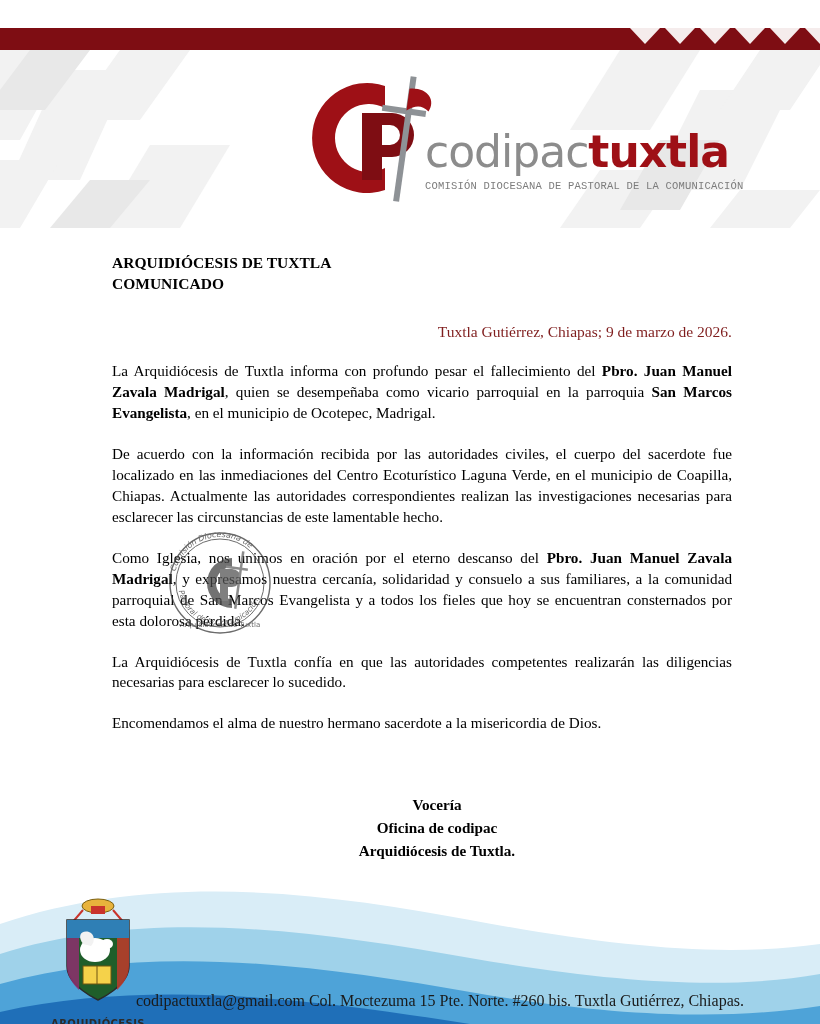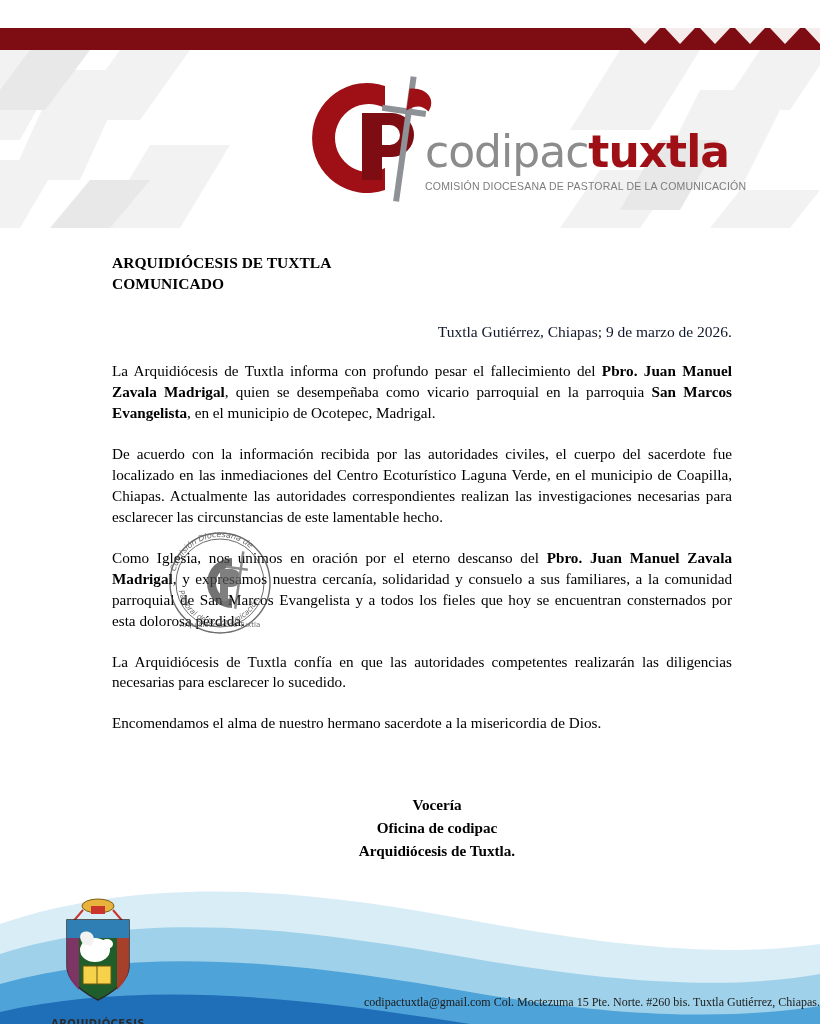--- a/index.html
+++ b/index.html
@@ -74,21 +74,21 @@
   }
   .brand {
     font-family: "DejaVu Sans", sans-serif;
     font-size: 44px;
     letter-spacing: -1px;
     line-height: 1;
   }
   .brand .gray { color: #8c8c8c; font-weight: normal; }
   .brand .red { color: #9e1016; font-weight: bold; }
   .brand-sub {
-    font-family: Liberation Sans, sans-serif;
+    font-family: Liberation Mono, monospace;
     font-size: 10.5px;
     color: #7c7c7c;
     letter-spacing: 0.2px;
     margin-top: 6px;
     white-space: nowrap;
   }
 
   
   .doc-body {
     position: absolute;
@@ -104,21 +104,21 @@
     font-weight: bold;
     font-size: 15.5px;
     color: #000;
     line-height: 1.35;
   }
 
   .dateline {
     margin-top: 28px;
     text-align: right;
     font-size: 15.5px;
-    color: #0f172a;
+    color: #7f1d1d;
     padding-right: 0px;
   }
 
   .para {
     margin-top: 20px;
     font-size: 15.2px;
     line-height: 1.38;
     text-align: justify;
     color: #000;
   }
@@ -152,22 +152,22 @@
     width: 820px;
     height: 190px;
     overflow: hidden;
   }
 
   .footer-text {
     position: absolute;
     bottom: 42px;
     left: 0;
     width: 820px;
-    text-align: right;
-    font-size: 12px;
+    text-align: center;
+    font-size: 16px;
     color: #1a1a1a;
     padding-left: 60px;
     font-family: "Liberation Serif", serif;
   }
 
   .crest {
     position: absolute;
     left: 38px;
     bottom: 8px;
     width: 120px;

